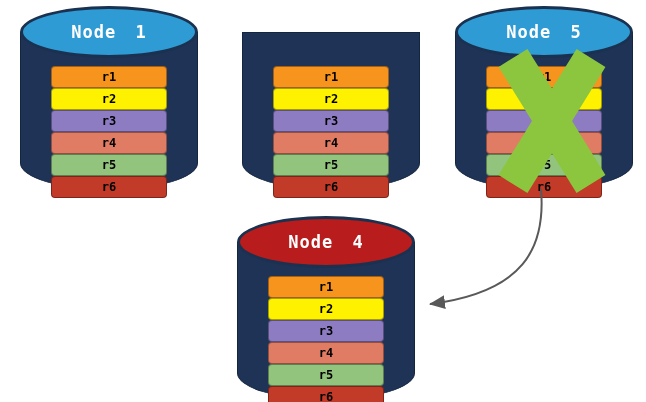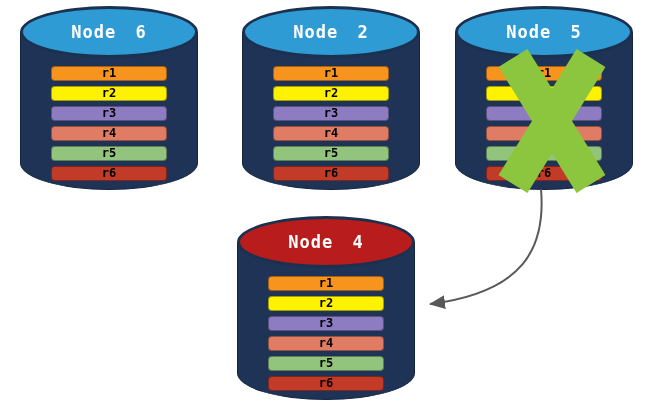--- a/index.html
+++ b/index.html
@@ -55,22 +55,21 @@
     white-space: nowrap;
   }
   .rows {
     position: absolute;
     left: 31px;
     top: 60px;
     width: 116px;
     z-index: 3;
   }
   .row {
-    height: 15px;
-    margin-bottom: 5px;
+    height: 22px;
     box-sizing: border-box;
     border: 1px solid rgba(0,0,0,0.35);
     border-radius: 4px;
     display: flex;
     align-items: center;
     justify-content: center;
     font-size: 12px;
     line-height: 13px;
     font-weight: bold;
     color: #000000;
@@ -91,37 +90,34 @@
   }
 </style>
 </head>
 <body>
 
 <div class="canvas">
 
   <div class="cylinder" style="left:20px;top:6px">
     <div class="cyl-body" data-bind-bg="diagram.colors.cylinder_body" style="background: rgb(30, 51, 86);"></div>
     <div class="cyl-top" data-bind-bg="diagram.colors.cylinder_top" style="background: rgb(46, 155, 213);">
-      <span class="node-label" data-bind="diagram.nodes.0.label">Node 6</span>
+      <span class="node-label" data-bind="diagram.nodes.0.label">Node 1</span>
     </div>
     <div class="rows">
       <div class="row" data-bind="diagram.nodes.0.rows.0.label" data-bind-bg="diagram.row_colors.r1" style="background: rgb(247, 148, 30);">r1</div>
       <div class="row" data-bind="diagram.nodes.0.rows.1.label" data-bind-bg="diagram.row_colors.r2" style="background: rgb(255, 242, 0);">r2</div>
       <div class="row" data-bind="diagram.nodes.0.rows.2.label" data-bind-bg="diagram.row_colors.r3" style="background: rgb(142, 124, 195);">r3</div>
       <div class="row" data-bind="diagram.nodes.0.rows.3.label" data-bind-bg="diagram.row_colors.r4" style="background: rgb(224, 123, 100);">r4</div>
       <div class="row" data-bind="diagram.nodes.0.rows.4.label" data-bind-bg="diagram.row_colors.r5" style="background: rgb(147, 196, 125);">r5</div>
       <div class="row" data-bind="diagram.nodes.0.rows.5.label" data-bind-bg="diagram.row_colors.r6" style="background: rgb(194, 58, 40);">r6</div>
     </div>
   </div>
 
   <div class="cylinder" style="left:242px;top:6px">
     <div class="cyl-body" data-bind-bg="diagram.colors.cylinder_body" style="background: rgb(30, 51, 86);"></div>
-    <div class="cyl-top" data-bind-bg="diagram.colors.cylinder_top" style="background: rgb(46, 155, 213);">
-      <span class="node-label" data-bind="diagram.nodes.1.label">Node 2</span>
-    </div>
     <div class="rows">
       <div class="row" data-bind="diagram.nodes.1.rows.0.label" data-bind-bg="diagram.row_colors.r1" style="background: rgb(247, 148, 30);">r1</div>
       <div class="row" data-bind="diagram.nodes.1.rows.1.label" data-bind-bg="diagram.row_colors.r2" style="background: rgb(255, 242, 0);">r2</div>
       <div class="row" data-bind="diagram.nodes.1.rows.2.label" data-bind-bg="diagram.row_colors.r3" style="background: rgb(142, 124, 195);">r3</div>
       <div class="row" data-bind="diagram.nodes.1.rows.3.label" data-bind-bg="diagram.row_colors.r4" style="background: rgb(224, 123, 100);">r4</div>
       <div class="row" data-bind="diagram.nodes.1.rows.4.label" data-bind-bg="diagram.row_colors.r5" style="background: rgb(147, 196, 125);">r5</div>
       <div class="row" data-bind="diagram.nodes.1.rows.5.label" data-bind-bg="diagram.row_colors.r6" style="background: rgb(194, 58, 40);">r6</div>
     </div>
   </div>
 

